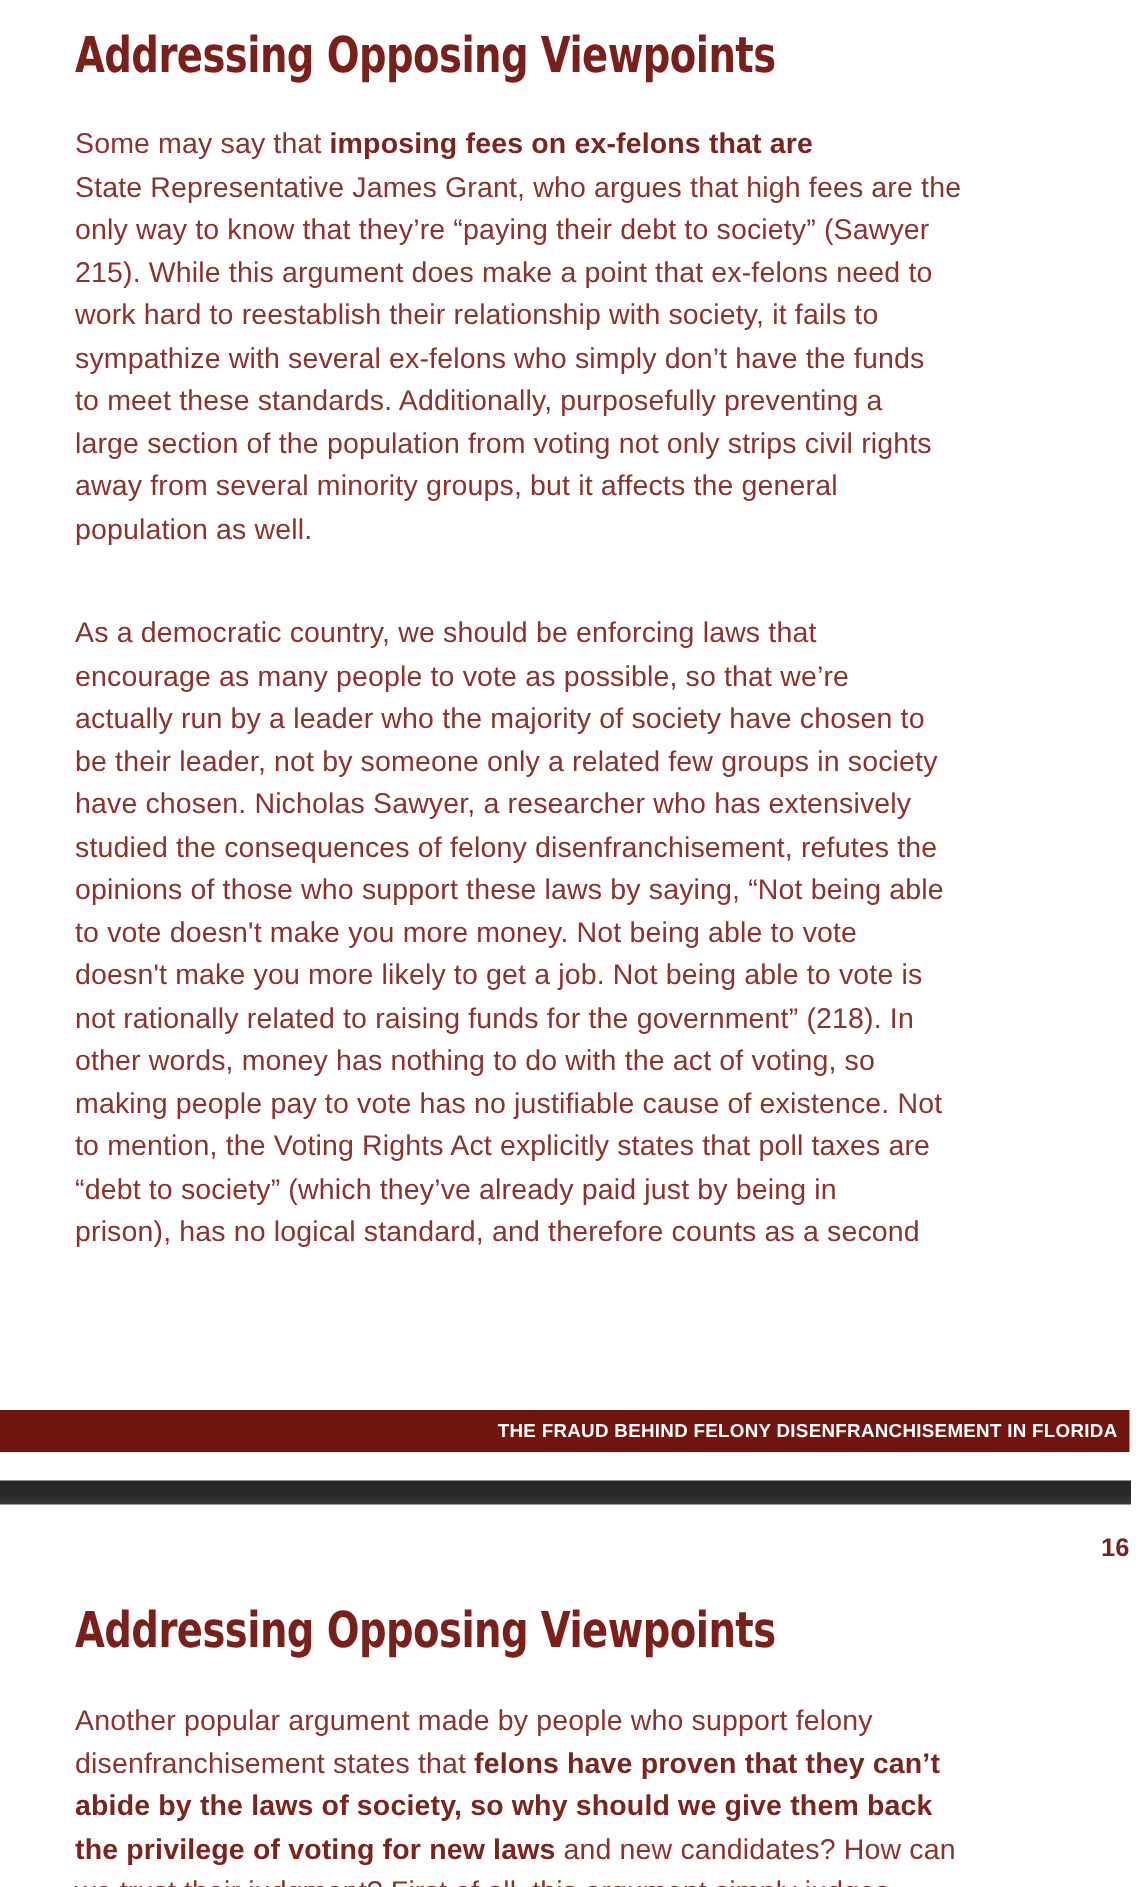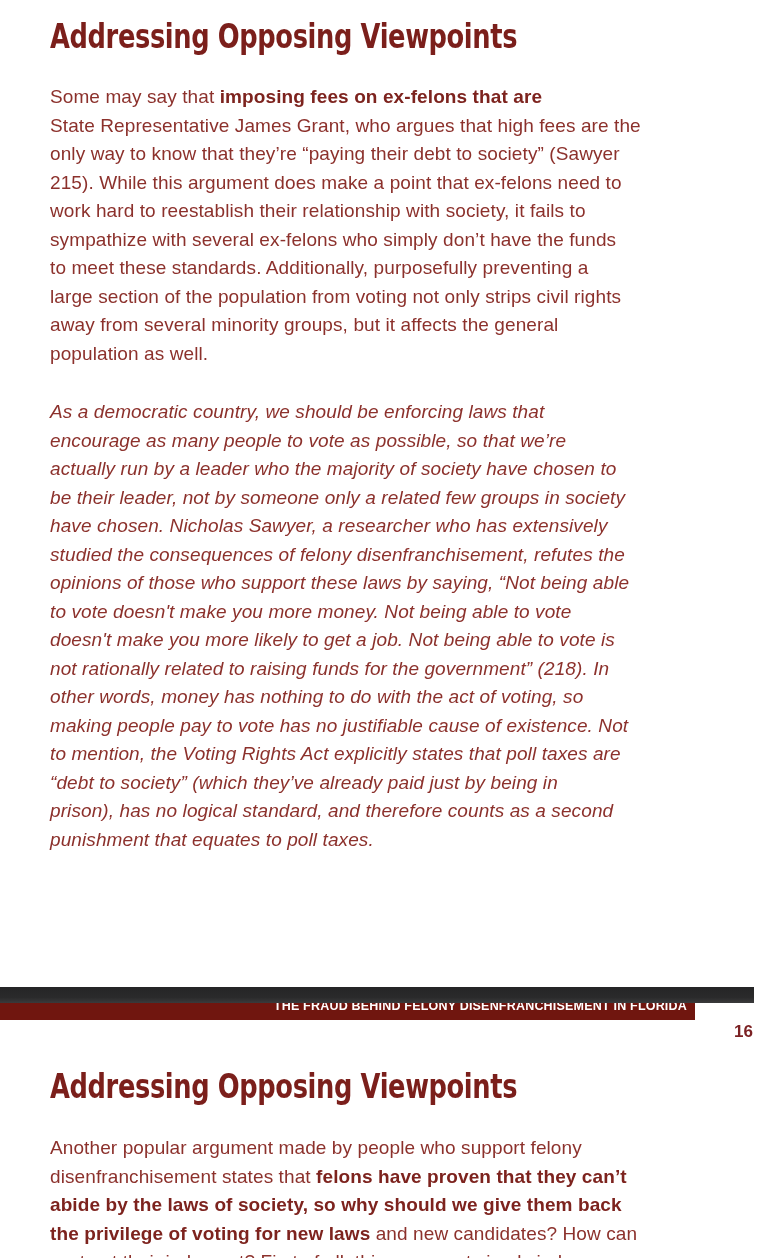--- a/index.html
+++ b/index.html
@@ -31,25 +31,25 @@
   #heading-1{top:20px;}
   #heading-2{top:1070px;}
   .doc-body{
     position:absolute;left:50px;width:700px;
     font-size:19px;color:var(--body-text);
     letter-spacing:0.1px;
   }
   #body-1{top:83px;}
   #body-2{top:1134px;}
   .paragraph{margin:0;}
-  .para-gap{margin-top:30px;font-style:italic;}
+  .para-gap{margin-top:41px;}
   .doc-line{white-space:pre;line-height:28.5px;height:28.5px;}
   .doc-line .b{font-weight:700;color:var(--body-bold);text-align:right;}
   .footer-banner{
-    position:absolute;left:0;top:992px;width:695px;height:28px;
+    position:absolute;left:0;top:940px;width:753px;height:28px;
     background:var(--footer-bg);
     display:flex;align-items:center;justify-content:flex-end;
     padding-right:8px;box-sizing:border-box;
   }
   .footer-banner span{
     color:var(--footer-text);
     font-weight:700;font-size:12.5px;letter-spacing:0.2px;
     white-space:nowrap;
   }
   .page-separator{
@@ -89,21 +89,20 @@
         <div class="doc-line"><span>studied the consequences of felony disenfranchisement, refutes the</span></div>
         <div class="doc-line"><span>opinions of those who support these laws by saying, “Not being able</span></div>
         <div class="doc-line"><span>to vote doesn't make you more money. Not being able to vote</span></div>
         <div class="doc-line"><span>doesn't make you more likely to get a job. Not being able to vote is</span></div>
         <div class="doc-line"><span>not rationally related to raising funds for the government” (218). In</span></div>
         <div class="doc-line"><span>other words, money has nothing to do with the act of voting, so</span></div>
         <div class="doc-line"><span>making people pay to vote has no justifiable cause of existence. Not</span></div>
         <div class="doc-line"><span>to mention, the Voting Rights Act explicitly states that poll taxes are</span></div>
         <div class="doc-line"><span>“debt to society” (which they’ve already paid just by being in</span></div>
         <div class="doc-line"><span>prison), has no logical standard, and therefore counts as a second</span></div>
-        <div class="doc-line"><span>punishment that equates to poll taxes.</span></div>
       </div>
   </div>
 
   <div class="footer-banner">
     <span>THE FRAUD BEHIND FELONY DISENFRANCHISEMENT IN FLORIDA</span>
   </div>
 </div>
 
 <div class="page-separator"></div>
 

